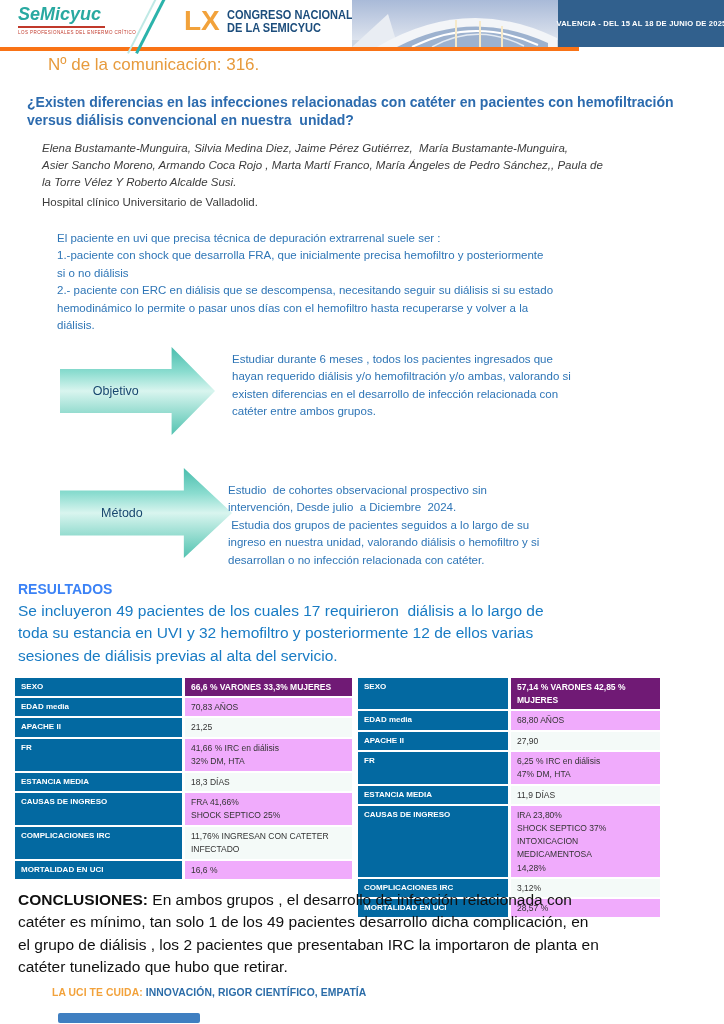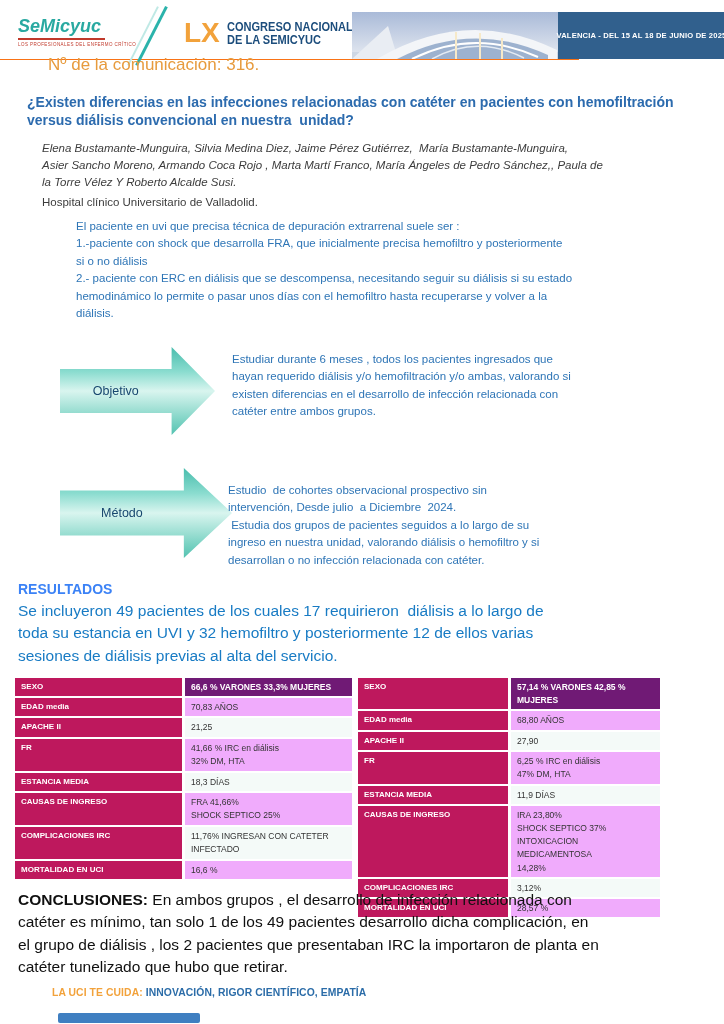--- a/index.html
+++ b/index.html
@@ -1,57 +1,57 @@
 <!DOCTYPE html>
 <html><head>
 <meta charset="utf-8">
 <style>
   html,body{margin:0;padding:0;}
   body{width:724px;height:1024px;background:#ffffff;font-family:"Liberation Sans",sans-serif;position:relative;overflow:hidden;}
   #page{position:absolute;left:0;top:0;width:724px;height:1024px;background:#fff;}
 
   
-  .header{position:absolute;left:0;top:12px;width:579px;height:47px;background:#fff;border-bottom:1px solid #f97316;}
+  .header{position:absolute;left:0;top:0;width:579px;height:47px;background:#fff;border-bottom:4px solid #f97316;}
   .logo{position:absolute;left:18px;top:5px;}
   .logo-text{display:inline-block;font-size:18px;font-weight:bold;font-style:italic;color:#29a9a1;border-bottom:2px solid #c0392b;padding:0 4px 1px 0;line-height:1.1;}
   .logo-tagline{font-size:4.5px;color:#c0392b;letter-spacing:.45px;margin-top:2px;white-space:nowrap;}
   .slash-a{position:absolute;left:150px;top:-9px;width:3px;height:66px;background:#2bb3ab;transform:rotate(27deg);}
   .slash-b{position:absolute;left:142px;top:-9px;width:2px;height:66px;background:#bfe9e5;transform:rotate(27deg);}
   .congress{position:absolute;left:184px;top:7px;display:flex;gap:7px;align-items:flex-start;}
   .congress-numeral{font-size:28px;font-weight:bold;color:#f2a23b;line-height:1;}
   .congress-lines{display:flex;flex-direction:column;margin-top:2px;color:#1c4d7c;font-weight:bold;font-size:12px;line-height:1.1;transform:scaleX(.92);transform-origin:left top;white-space:nowrap;}
   .venue{position:absolute;left:352px;top:0;width:206px;height:47px;overflow:hidden;}
   .datebox{position:absolute;left:558px;top:0;width:166px;height:47px;background:#31608d;display:flex;align-items:center;justify-content:center;}
   .datebox span{color:#fff;font-size:8px;font-weight:bold;letter-spacing:.2px;white-space:nowrap;transform:scaleX(.95);}
 
   
   .comm{position:absolute;left:48px;top:55px;font-size:17px;color:#e79b3d;}
   .title{position:absolute;left:27px;top:93px;width:694px;font-size:14px;font-weight:bold;color:#2c6bae;line-height:1.3;white-space:pre-wrap;}
   .authors{position:absolute;left:42px;top:140px;width:670px;font-size:11.5px;font-style:italic;color:#3c3c3c;line-height:1.48;white-space:pre-wrap;}
   .affil{position:absolute;left:42px;top:196px;font-size:11.5px;color:#3c3c3c;}
-  .intro{position:absolute;left:57px;top:218px;width:640px;font-size:11.5px;color:#2e75b6;line-height:1.52;white-space:pre-wrap;margin-left:19px;}
+  .intro{position:absolute;left:57px;top:230px;width:640px;font-size:11.5px;color:#2e75b6;line-height:1.52;white-space:pre-wrap;}
 
   
   .arrow{position:absolute;clip-path:polygon(0 25%,72% 25%,72% 0,100% 50%,72% 100%,72% 75%,0 75%);background:linear-gradient(180deg,#49bdad 0%,#8adccf 28%,#d9f5ef 50%,#7cd3c4 84%,#54c2b1 100%);}
   .arrow-objetivo{left:60px;top:347px;width:155px;height:88px;}
   .arrow-metodo{left:60px;top:468px;width:172px;height:90px;}
   .arrow-label{position:absolute;left:0;top:50%;width:72%;transform:translateY(-50%);text-align:center;color:#17466e;font-size:12.5px;}
   .objetivo-text{position:absolute;left:232px;top:351px;width:430px;font-size:11.5px;color:#2e75b6;line-height:1.52;white-space:pre-wrap;}
   .metodo-text{position:absolute;left:228px;top:482px;width:430px;font-size:11.5px;color:#2e75b6;line-height:1.52;white-space:pre-wrap;}
 
   
   .resultados-h{position:absolute;left:18px;top:581px;font-size:14px;font-weight:bold;color:#3b82f6;}
   .resultados-t{position:absolute;left:18px;top:600px;width:680px;font-size:15.5px;color:#187bc4;line-height:1.45;white-space:pre-wrap;}
 
   
   .ptable{position:absolute;display:flex;flex-direction:column;gap:2px;}
   .ptable-left{left:15px;top:678px;width:337px;}
   .ptable-right{left:358px;top:678px;width:302px;}
   .trow{display:flex;gap:3px;min-height:16px;}
-  .tlabel{background:#be185d;color:#fff;font-weight:bold;font-size:8px;padding:3px 6px 2px;box-sizing:border-box;line-height:1.4;}
+  .tlabel{background:#0369a1;color:#fff;font-weight:bold;font-size:8px;padding:3px 6px 2px;box-sizing:border-box;line-height:1.4;}
   .ptable-left .tlabel{width:167px;flex:0 0 167px;}
   .ptable-right .tlabel{width:150px;flex:0 0 150px;}
   .tvalue{flex:1;font-size:8.5px;color:#333;padding:3px 6px 2px;box-sizing:border-box;line-height:1.55;white-space:pre-line;}
   .mint{background:#f0abfc;}
   .pale{background:#f4faf8;}
   .trow-head .tvalue{background:#701a75;color:#fff;font-weight:bold;}
   .h2{min-height:32px;}
   .h2r{min-height:30px;}
 
   

